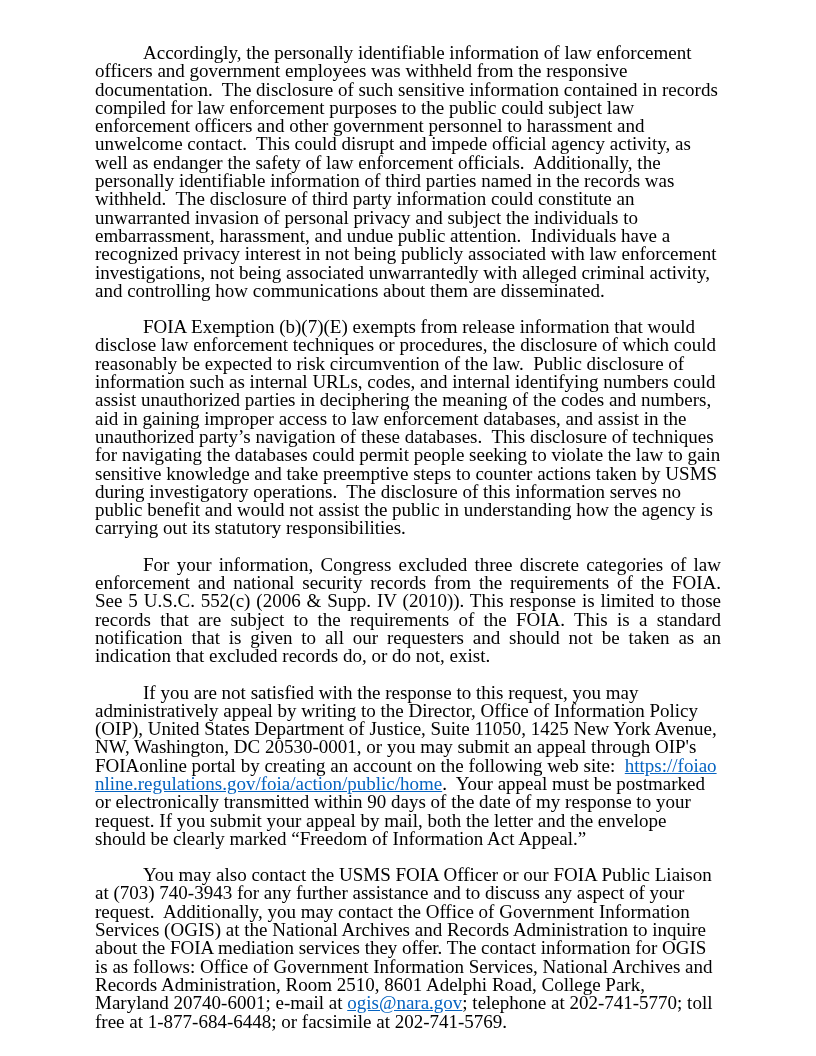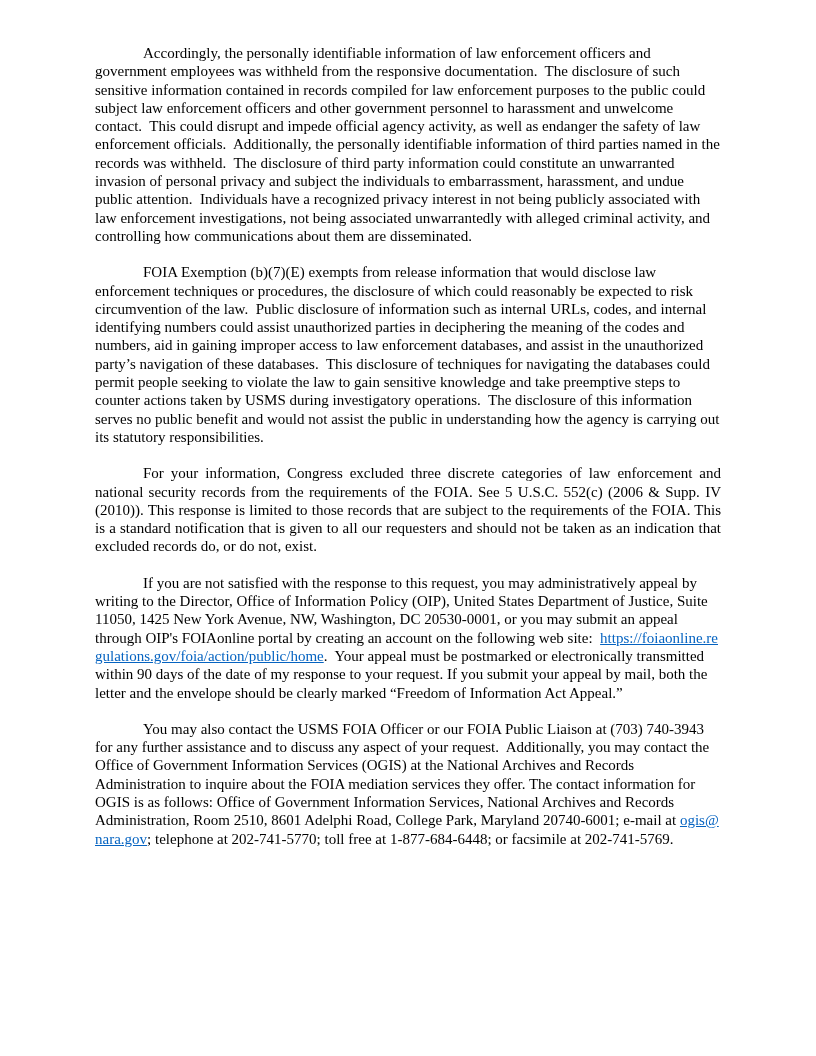--- a/index.html
+++ b/index.html
@@ -15,21 +15,21 @@
   .page {
     position: relative;
     width: 816px;
     height: 1056px;
     margin: 0 auto;
     box-sizing: border-box;
     padding: 44px 95px 40px 95px;
     background: var(--page-bg);
     color: var(--text-color);
     font-family: "Liberation Serif", serif;
-    font-size: 15px;
+    font-size: 19px;
     line-height: 18.3px;
     overflow: hidden;
   }
   .para {
     margin: 0 0 18px 0;
     text-indent: 48px;
     white-space: pre-wrap;
     word-wrap: break-word;
   }
   .para.justify {

